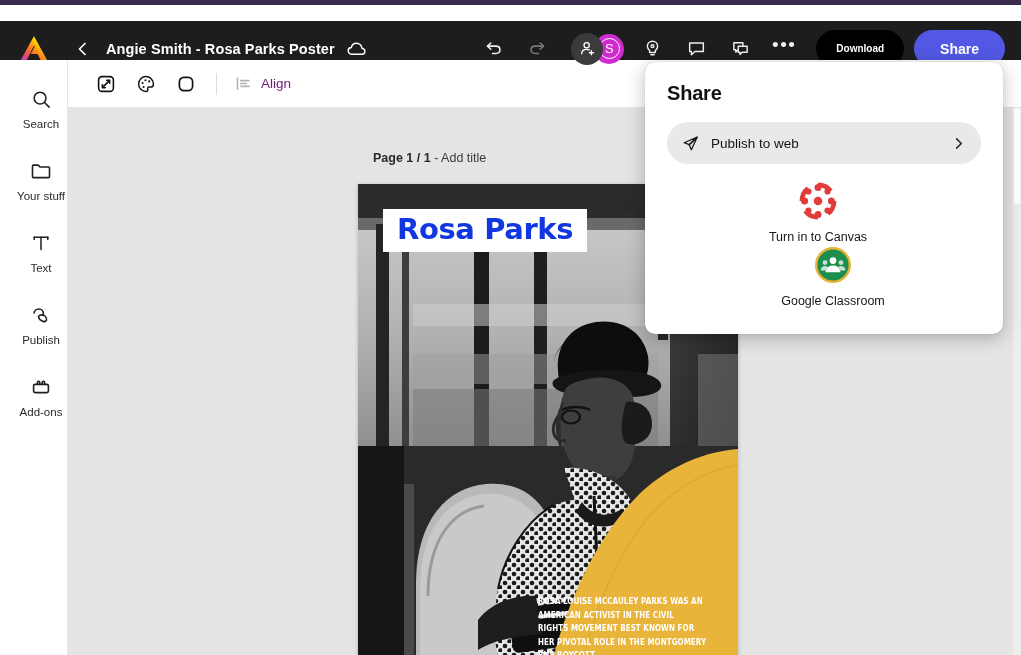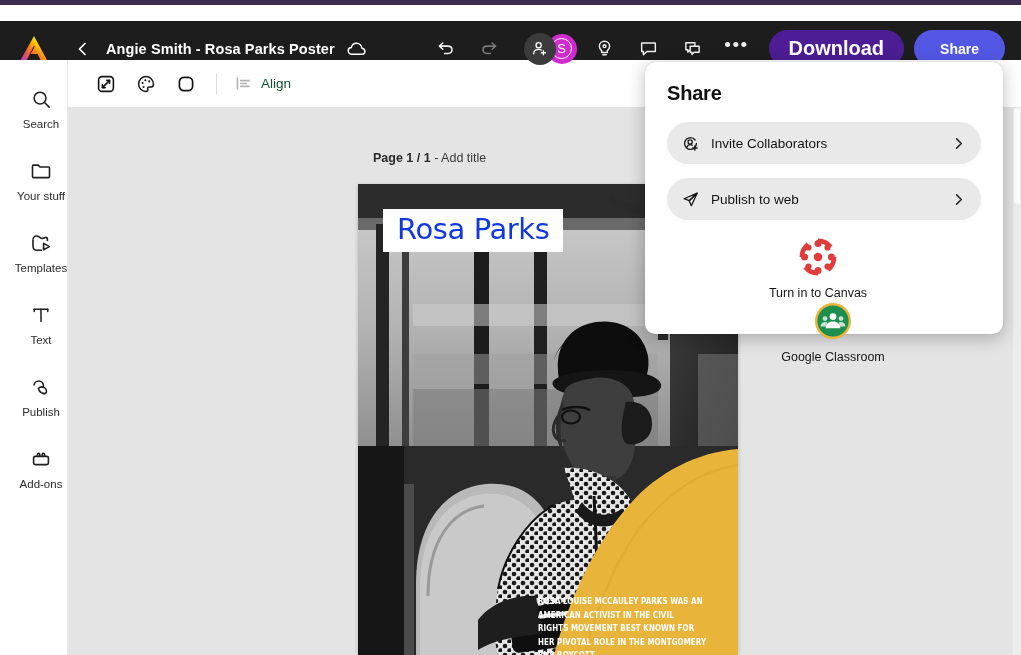--- a/index.html
+++ b/index.html
@@ -62,22 +62,22 @@
   .av-user span {
     border: 1.6px solid #fff; border-radius: 50%;
     width: 21px; height: 21px; display:flex; align-items:center; justify-content:center;
     font-size: 13px; font-family: "Liberation Sans", sans-serif; font-weight: 500;
   }
 
   .dots { letter-spacing: 1.5px; font-size: 19px; line-height: 8px; padding-bottom: 8px; }
 
   .btn-download {
     height: 37px; padding: 0 20px; border-radius: 19px;
-    background: #4c1d95; color: #ffffff;
-    font-size: 20px; font-weight: 700;
+    background: #000000; color: #ffffff;
+    font-size: 10px; font-weight: 700;
     display: flex; align-items: center; justify-content: center;
     cursor: pointer; margin-left: 10px; white-space: nowrap;
   }
   .btn-share {
     height: 37px; padding: 0 26px; border-radius: 19px;
     background: #5258e4; color: #ffffff;
     font-size: 14px; font-weight: 700;
     display: flex; align-items: center; justify-content: center;
     cursor: pointer; margin: 0 16px 0 10px; white-space: nowrap;
   }
@@ -104,21 +104,21 @@
     background: #ffffff; border-bottom: 1px solid #e3e3e3;
     display: flex; align-items: center; padding-left: 22px;
   }
   .sub-ico {
     width: 32px; height: 32px; margin-right: 8px;
     display: flex; align-items: center; justify-content: center;
     border-radius: 6px; cursor: pointer; color: #141414;
   }
   .sub-sep { width: 1px; height: 22px; background: #dcdcdc; margin: 0 10px 0 6px; }
   .align-grp { display: flex; align-items: center; cursor: pointer; padding: 5px 8px; border-radius: 6px; }
-  .align-label { font-size: 13.5px; color: #14532d; margin-left: 9px; }
+  .align-label { font-size: 13.5px; color: #701a75; margin-left: 9px; }
 
   
   .canvas-area {
     position: absolute; top: 108px; left: 68px; width: 953px; height: 547px;
     background: #e4e4e4; overflow: hidden;
   }
   .page-label {
     position: absolute; top: 43px; left: 288px;
     font-size: 12.5px; color: #2a2a2a; white-space: nowrap;
   }
@@ -132,21 +132,21 @@
     overflow: hidden; background: #2b2b2b;
     box-shadow: 0 1px 4px rgba(0,0,0,.22);
   }
   .poster svg { display: block; width: 380px; height: 471px; }
 
   .rp-title {
     position: absolute; left: 25px; top: 25px;
     background: #ffffff; padding: 6px 14px 8px 14px;
   }
   .rp-title span {
-    font-size: 29px; font-weight: 400; color: #1138e0;
+    font-size: 29px; font-weight: 700; color: #1138e0;
     letter-spacing: -.4px; line-height: 1;
     font-family: "DejaVu Sans", sans-serif;
   }
   .rp-body {
     position: absolute; left: 180px; top: 410px; width: 196px;
     color: #ffffff; font-size: 9.2px; line-height: 13.6px;
     font-weight: 700; letter-spacing: .1px;
     font-family: "DejaVu Sans Condensed", "Liberation Sans Narrow", "Liberation Sans", sans-serif;
     transform: scaleX(.86); transform-origin: left top;
     text-transform: uppercase;
@@ -303,30 +303,20 @@
 
     <div class="rail-item">
       <div class="rail-ico">
         <svg width="22" height="20" viewBox="0 0 22 20" fill="none" stroke="#1f1f1f" stroke-width="1.6" stroke-linejoin="round">
           <path d="M2.5 15.5 V5.2 C2.5 4.6 3 4.1 3.6 4.1 H8.2 L10 6 H18.4 C19 6 19.5 6.5 19.5 7.1 V15.5 C19.5 16.1 19 16.6 18.4 16.6 H3.6 C3 16.6 2.5 16.1 2.5 15.5 Z"></path>
         </svg>
       </div>
       <div class="rail-label">Your stuff</div>
     </div>
 
-    <div class="rail-item">
-      <div class="rail-ico">
-        <svg width="22" height="21" viewBox="0 0 22 21" fill="none" stroke="#1f1f1f" stroke-width="1.6" stroke-linejoin="round">
-          <path d="M3 6.5 C3 4.6 4.6 3 6.6 3 C9.4 3 10 5.4 12.4 5.4 C14 5.4 14.8 4.4 15.6 4.4 C16.6 4.4 17.4 5.2 17.4 6.3 V8"></path>
-          <path d="M3 6.5 V13.6 C3 15.6 4.6 17.2 6.6 17.2 H12"></path>
-          <path d="M13.6 10.4 L19.4 13.6 L13.6 16.8 Z"></path>
-        </svg>
-      </div>
-      <div class="rail-label">Templates</div>
-    </div>
 
 
     <div class="rail-item">
       <div class="rail-ico">
         <svg width="20" height="20" viewBox="0 0 20 20" fill="none" stroke="#1f1f1f" stroke-width="1.5" stroke-linecap="round">
           <line x1="3.2" y1="4.2" x2="16.8" y2="4.2"></line>
           <line x1="10" y1="4.2" x2="10" y2="16.4"></line>
           <line x1="3.2" y1="4.2" x2="3.2" y2="6.6"></line>
           <line x1="16.8" y1="4.2" x2="16.8" y2="6.6"></line>
         </svg>
@@ -499,37 +489,20 @@
     </div>
 
     <div class="v-scroll">
       <div class="v-scroll-thumb"></div>
     </div>
   </div>
 
   <div class="share-pop">
     <div class="share-title">Share</div>
 
-    <div class="share-row">
-      <div class="share-row-ico">
-        <svg width="19" height="19" viewBox="0 0 20 20" fill="none" stroke="#1a1a1a" stroke-width="1.4" stroke-linecap="round" stroke-linejoin="round">
-          <path d="M16.2 10 C16.2 13.4 13.4 16.2 10 16.2 C6.6 16.2 3.8 13.4 3.8 10 C3.8 6.6 6.6 3.8 10 3.8 C12 3.8 13.8 4.8 14.9 6.3"></path>
-          <circle cx="9.6" cy="8.4" r="2.2"></circle>
-          <path d="M6.3 13.8 C6.8 12 8.1 11.1 9.6 11.1 C10.4 11.1 11.2 11.3 11.8 11.8"></path>
-          <line x1="14.6" y1="12.4" x2="14.6" y2="17"></line>
-          <line x1="12.3" y1="14.7" x2="16.9" y2="14.7"></line>
-        </svg>
-      </div>
-      <div class="share-row-label">Invite Collaborators</div>
-      <div class="share-chev">
-        <svg width="13" height="13" viewBox="0 0 14 14" fill="none" stroke="currentColor" stroke-width="1.8" stroke-linecap="round" stroke-linejoin="round">
-            <polyline points="5,2 10,7 5,12"></polyline>
-          </svg>
-      </div>
-    </div>
 
     <div class="share-row">
       <div class="share-row-ico">
         <svg width="19" height="19" viewBox="0 0 20 20" fill="none" stroke="#1a1a1a" stroke-width="1.4" stroke-linecap="round" stroke-linejoin="round">
           <path d="M17 3.4 L3.3 9.2 L8.6 11.3 L16.9 3.5 Z"></path>
           <path d="M17 3.4 L10.9 16.6 L8.6 11.3 Z"></path>
         </svg>
       </div>
       <div class="share-row-label">Publish to web</div>
       <div class="share-chev">

